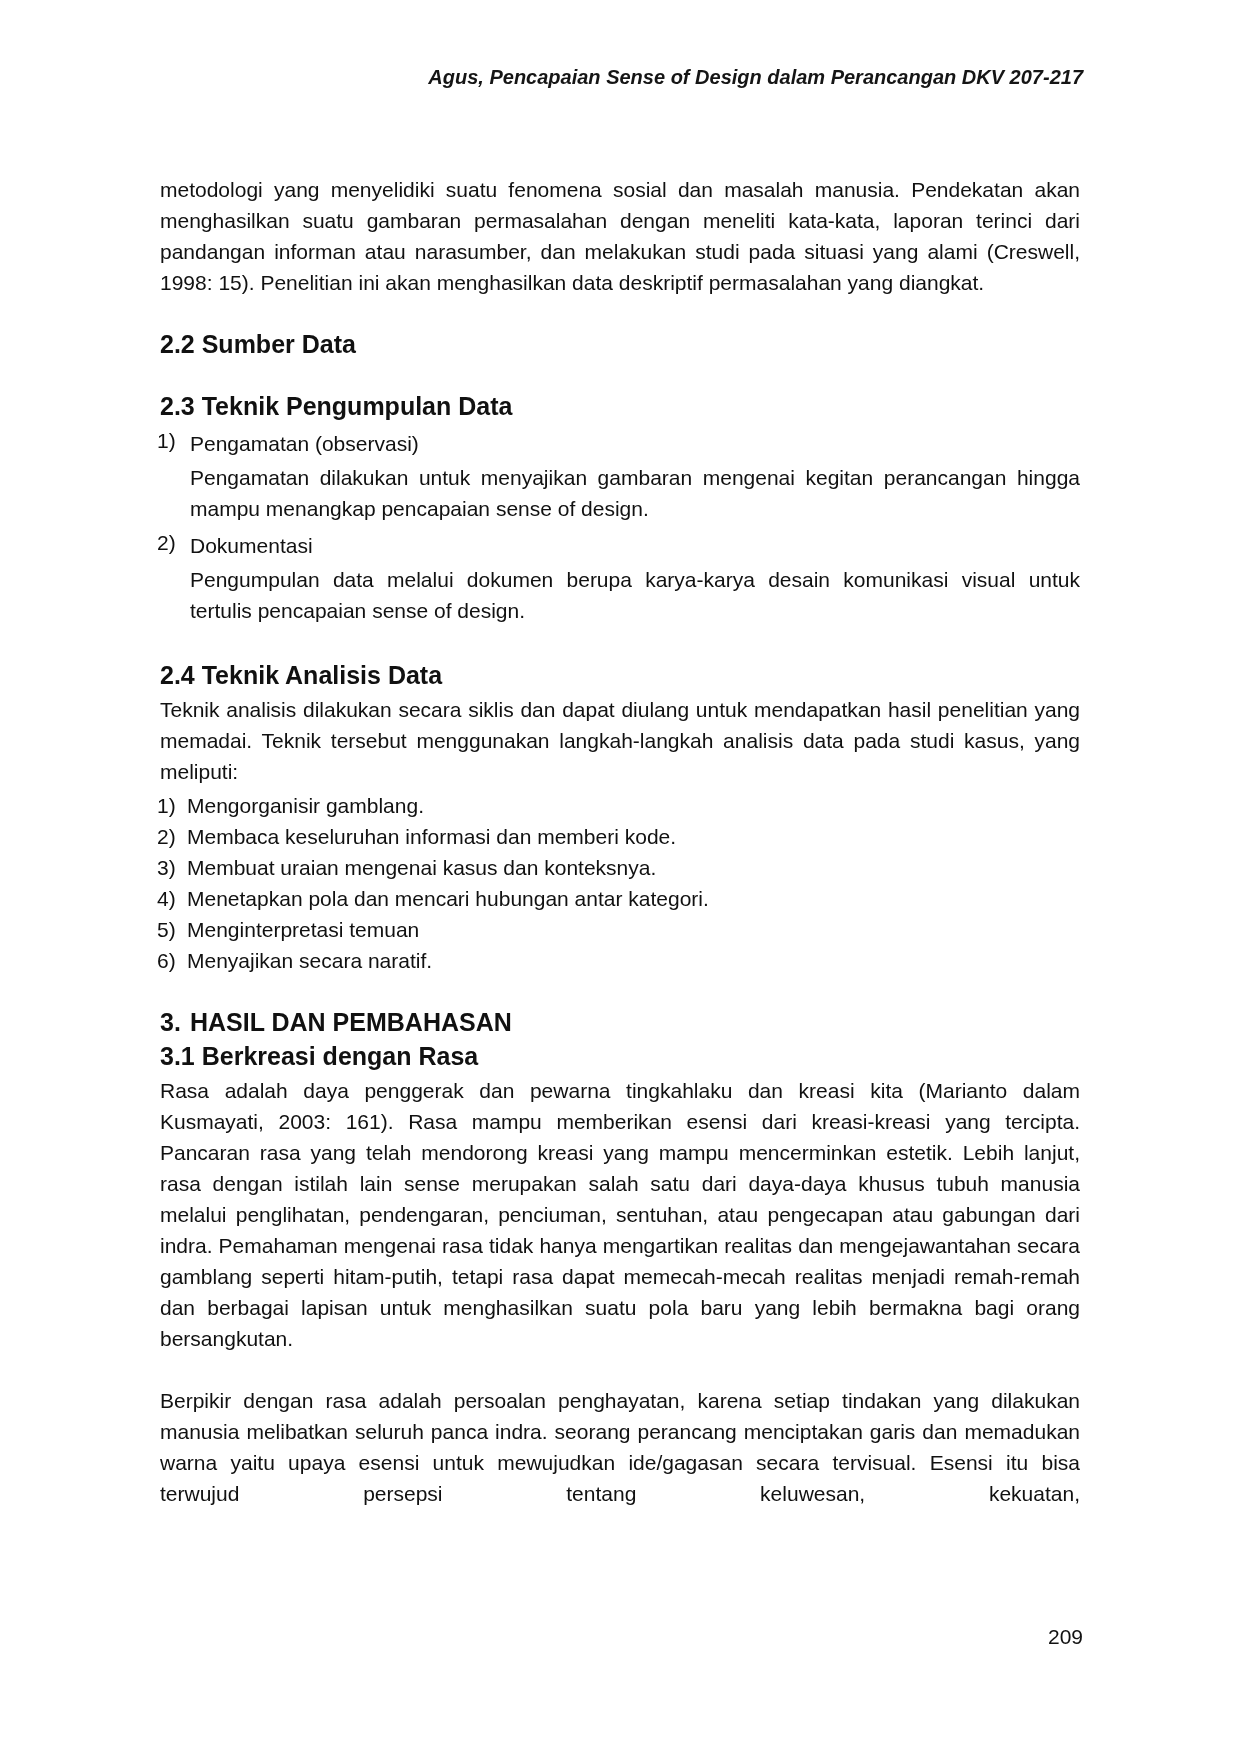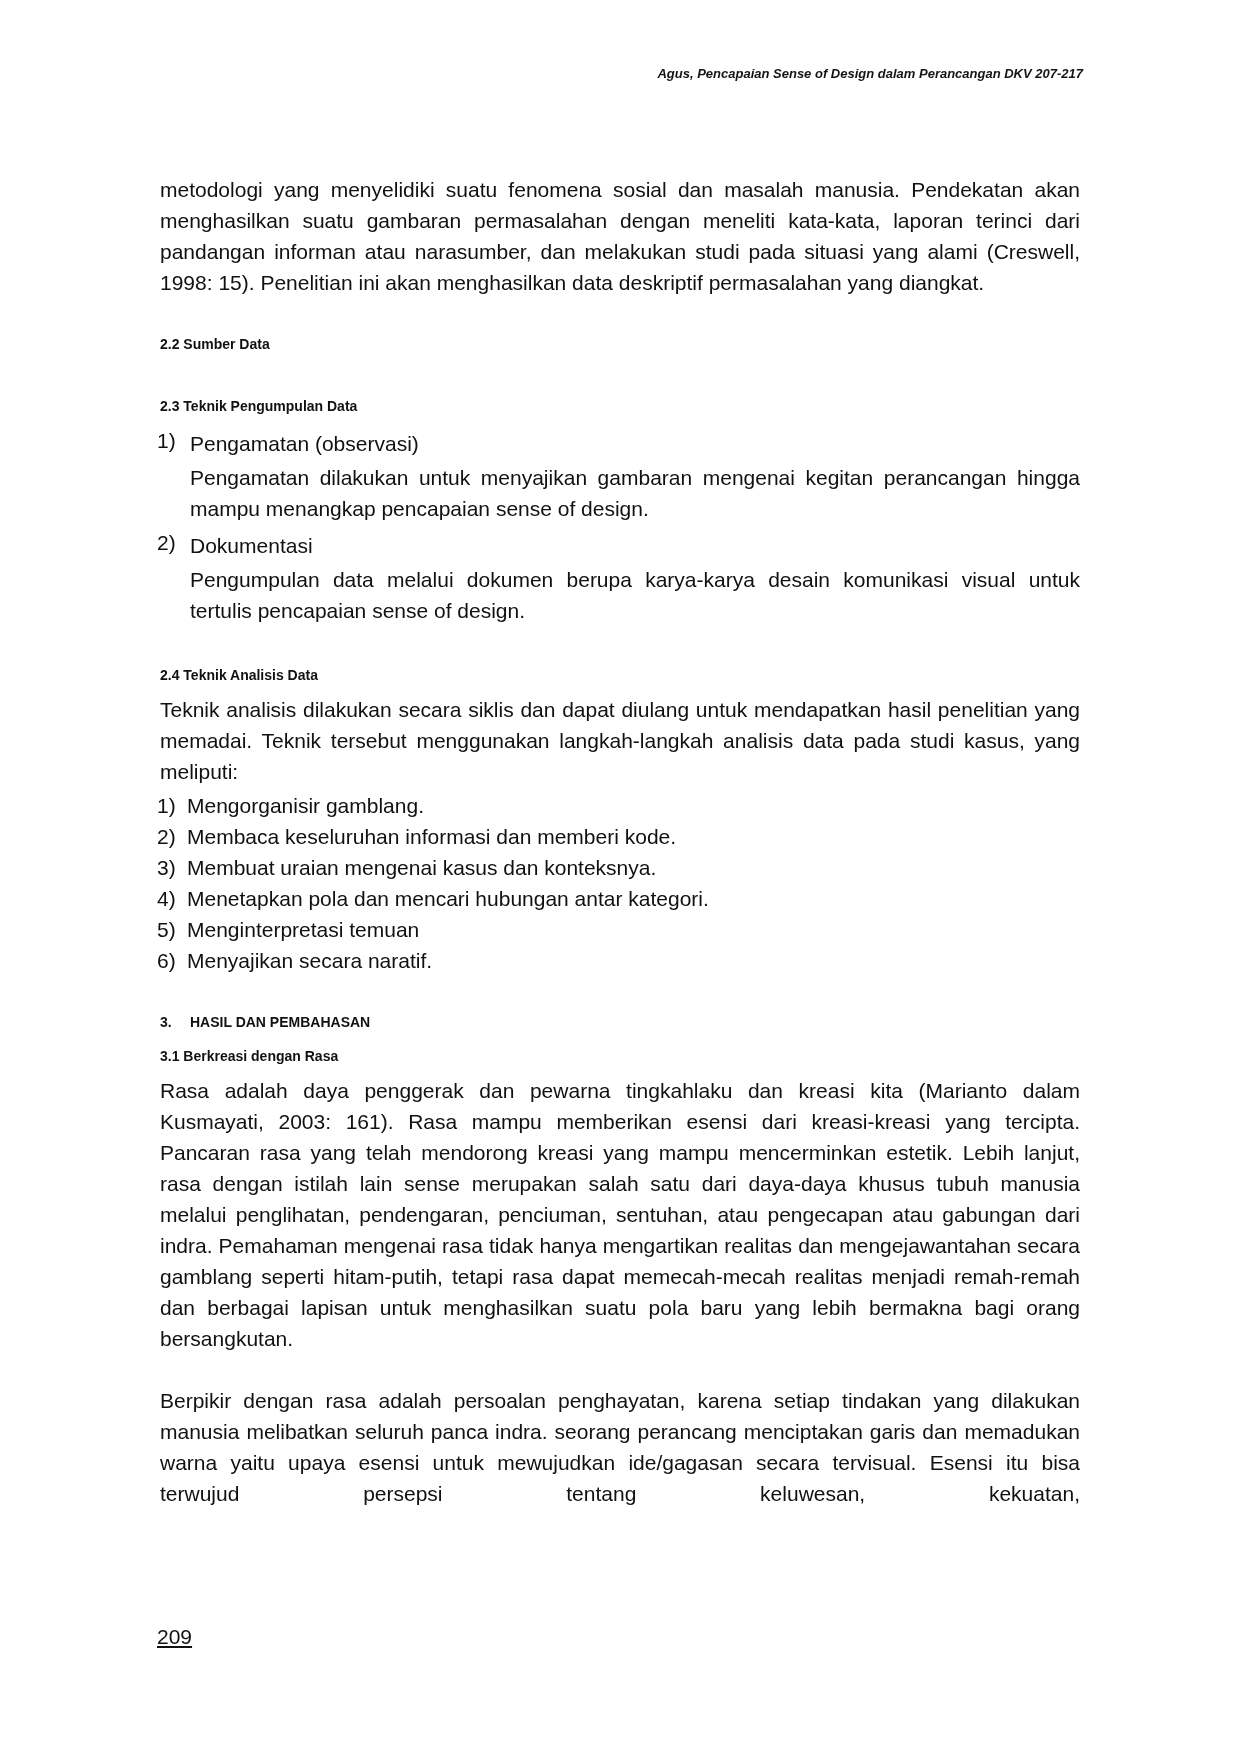--- a/index.html
+++ b/index.html
@@ -12,51 +12,50 @@
     font-family: "Liberation Sans", sans-serif;
   }
   .running-header {
     position: absolute;
     top: 66px;
     left: 157px;
     width: 926px;
     text-align: right;
     font-style: italic;
     font-weight: 600;
-    font-size: 13px;
+    font-size: 20px;
     color: #151515;
   }
   .body-col {
     position: absolute;
     top: 171px;
     left: 157px;
     width: 926px;
     font-size: 21px;
     line-height: 31px;
   }
   p, h2 { margin: 3px; padding: 0; }
   .just { text-align: justify; }
   .just-all { text-align: justify; text-align-last: justify; }
-  h2 { font-size: 14px; font-weight: 700; line-height: 31px; }
+  h2 { font-size: 25px; font-weight: 700; line-height: 31px; }
   .mt { margin-top: 31px; }
   .i { }
   .li { display: flex; }
   .li .num { flex: none; width: 30px; }
   .li .li-content { flex: 1; }
   .h-num { display: inline-block; min-width: 30px; }
   .page-footer {
     position: absolute;
     top: 1621px;
     left: 157px;
     width: 926px;
-    text-align: left;
+    text-align: right;
     font-size: 21px;
     line-height: 31px;
     color: #111111;
-    text-decoration: underline;
   }
 </style>
 </head>
 <body>
 
 <div class="page">
 
   <div class="running-header">Agus, Pencapaian Sense of Design dalam Perancangan DKV 207-217</div>
 
   <div class="body-col">

